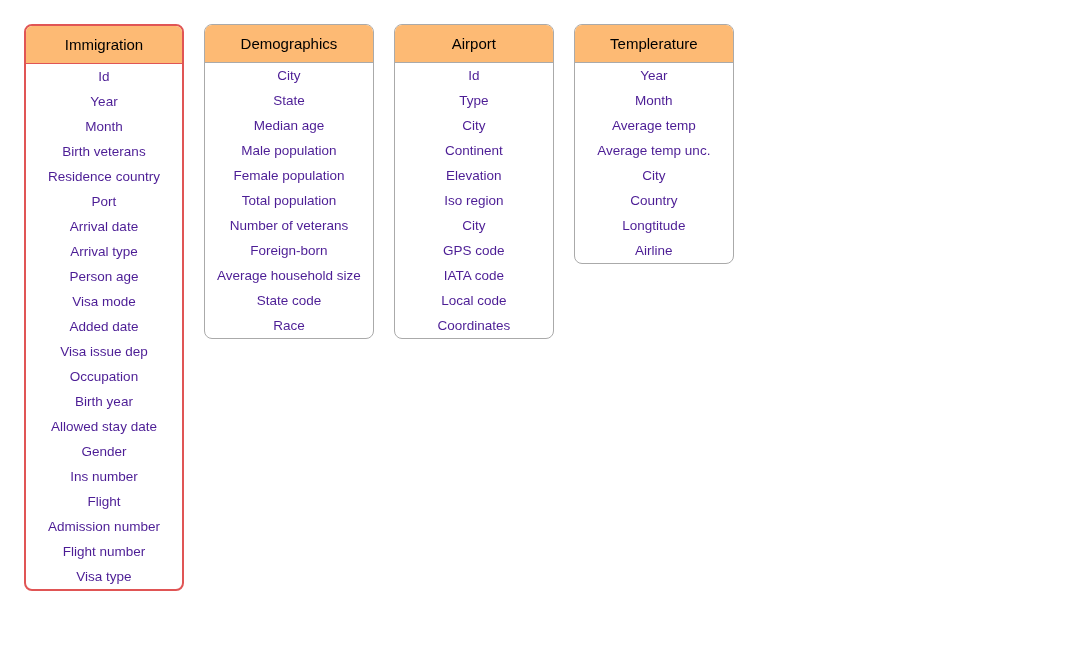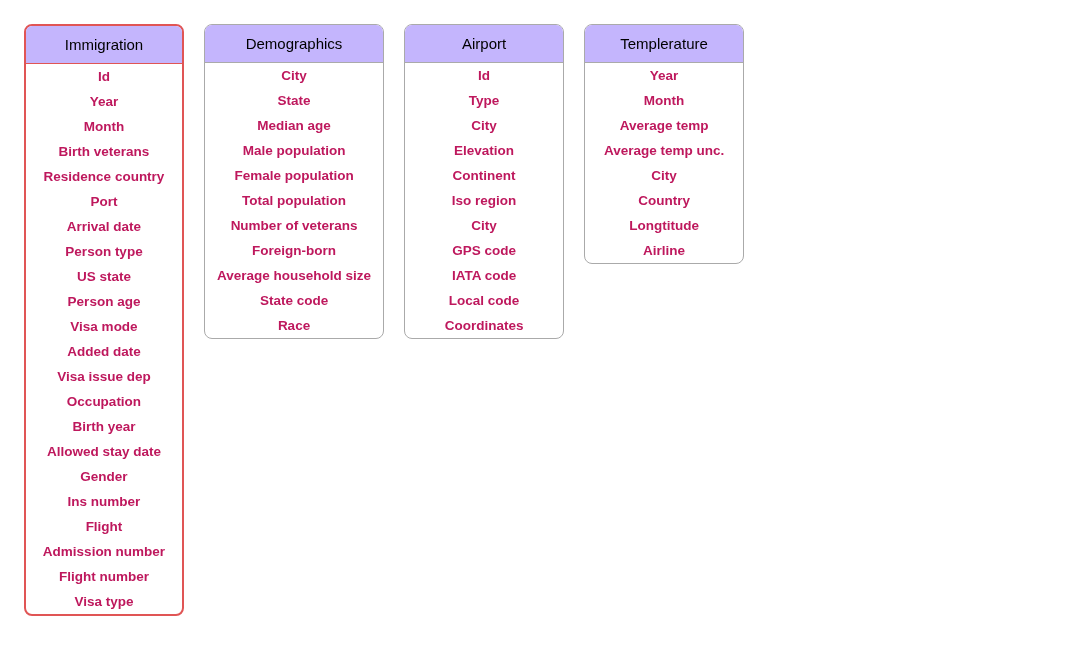--- a/index.html
+++ b/index.html
@@ -30,54 +30,52 @@
     }
     .table-box.immigration {
       border-color: #e05555;
       border-width: 2px;
     }
     .table-header {
       text-align: center;
       padding: 10px 16px;
       font-weight: normal;
       border-bottom: 1.5px solid #aaa;
-      background: #c4b5fd;
+      background: #fdba74;
       font-size: 15px;
     }
     .table-box.immigration .table-header {
       border-bottom-color: #e05555;
     }
     .table-body {
       display: flex;
       flex-direction: column;
     }
     .table-row {
       text-align: center;
       padding: 5px 12px;
       font-size: 13.5px;
-      color: #be185d;
-      font-weight: bold;
+      color: #4c1d95;
     }
   </style>
 </head>
 <body>
 
 <div class="tables-container">
 <div class="table-box immigration" style="border-color: rgb(224, 85, 85);">
       <div class="table-header" style="border-bottom-color: rgb(224, 85, 85);">Immigration</div>
       <div class="table-body">
         <div class="table-row">Id</div>
         <div class="table-row">Year</div>
         <div class="table-row">Month</div>
         <div class="table-row">Birth veterans</div>
         <div class="table-row">Residence country</div>
         <div class="table-row">Port</div>
         <div class="table-row">Arrival date</div>
-        <div class="table-row">Person type</div>
-        <div class="table-row">US state</div>
+        <div class="table-row">Arrival type</div>
         <div class="table-row">Person age</div>
         <div class="table-row">Visa mode</div>
         <div class="table-row">Added date</div>
         <div class="table-row">Visa issue dep</div>
         <div class="table-row">Occupation</div>
         <div class="table-row">Birth year</div>
         <div class="table-row">Allowed stay date</div>
         <div class="table-row">Gender</div>
         <div class="table-row">Ins number</div>
         <div class="table-row">Flight</div>
@@ -101,22 +99,22 @@
         <div class="table-row">State code</div>
         <div class="table-row">Race</div>
       </div>
     </div>
     <div class="table-box">
       <div class="table-header">Airport</div>
       <div class="table-body">
         <div class="table-row">Id</div>
         <div class="table-row">Type</div>
         <div class="table-row">City</div>
+        <div class="table-row">Continent</div>
         <div class="table-row">Elevation</div>
-        <div class="table-row">Continent</div>
         <div class="table-row">Iso region</div>
         <div class="table-row">City</div>
         <div class="table-row">GPS code</div>
         <div class="table-row">IATA code</div>
         <div class="table-row">Local code</div>
         <div class="table-row">Coordinates</div>
       </div>
     </div>
     <div class="table-box">
       <div class="table-header">Templerature</div>

